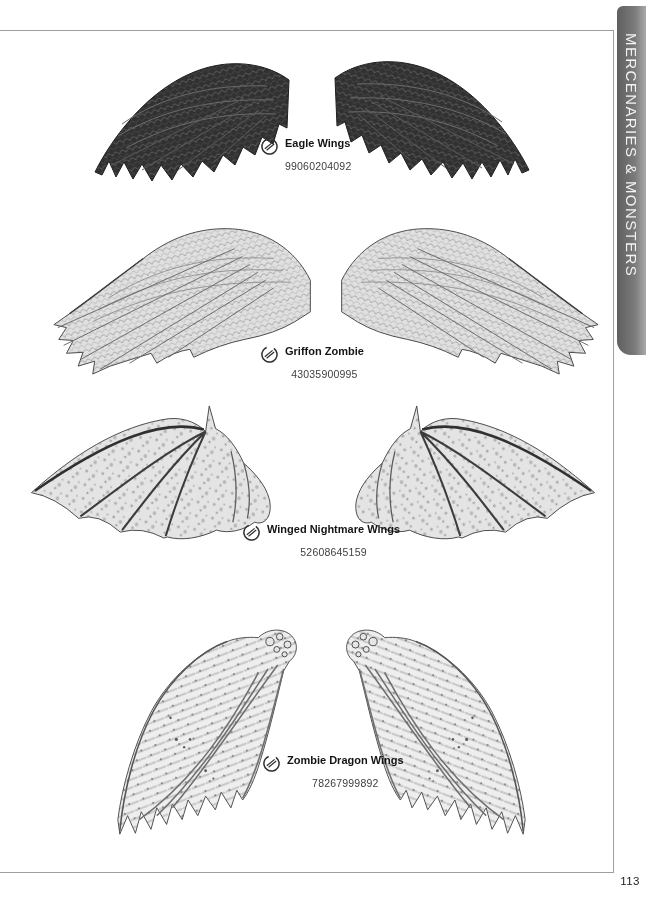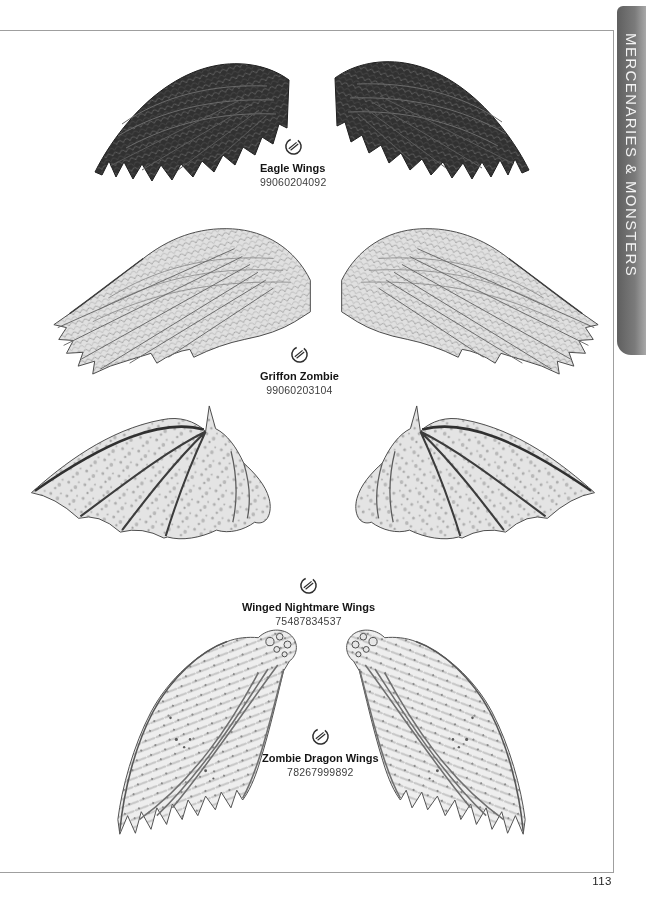--- a/index.html
+++ b/index.html
@@ -7,26 +7,26 @@
   .page{position:absolute;inset:0;background:#fff;}
   .frame{position:absolute;left:-20px;top:30px;width:632px;height:841px;
     border:1px solid #9f9f9f;}
   .tab{position:absolute;left:617px;top:6px;width:29px;height:349px;
     background:linear-gradient(to right,#5f5f5f,#7b7b7b 62%,#a9a9a9);
     border-radius:6px 0 0 14px;display:flex;justify-content:center;}
   .tab-text{writing-mode:vertical-rl;color:#f3f3f3;font-size:15px;
     letter-spacing:1.4px;padding-top:27px;white-space:nowrap;}
   .wing{position:absolute;}
   .mir{transform:scaleX(-1);}
-  .plabel{position:absolute;display:flex;align-items:center;gap:6px;flex-direction:column;}
+  .plabel{position:absolute;display:flex;align-items:flex-start;gap:6px;}
   .marker{width:19px;height:19px;flex:none;margin-top:0px;}
   .pname{font-size:11px;font-weight:bold;color:#141414;white-space:nowrap;line-height:1.15;}
-  .pcode{font-size:10.5px;color:#3e3e3e;text-align:center;margin-top:1px;letter-spacing:.2px;}
+  .pcode{font-size:10.5px;color:#3e3e3e;text-align:center;margin-top:10px;letter-spacing:.2px;}
   .pagenum{position:absolute;top:875px;left:0;width:612px;text-align:right;
-    font-size:11.5px;color:#1e1e1e;letter-spacing:.5px;}
+    font-size:11.5px;color:#1e1e1e;letter-spacing:.5px;padding-left:28px;}
   .defs{position:absolute;width:0;height:0;}
 </style>
 </head>
 <body>
 
 <div class="page">
 
   <svg class="defs" aria-hidden="true">
     <defs>
       <pattern id="patFeatherDark" width="14" height="10" patternUnits="userSpaceOnUse" patternTransform="rotate(-16)">
@@ -153,36 +153,36 @@
     </div>
   </div>
 
   <div class="plabel" style="left:260px;top:345px">
     <svg class="marker" viewBox="0 0 19 19">
       <circle cx="9.5" cy="9.5" r="7.6" fill="none" stroke="#2e2e2e" stroke-width="1.5" stroke-dasharray="40 8" transform="rotate(-55 9.5 9.5)"></circle>
       <path d="M4.8,11.8 L12.6,5.4 M6.6,13.2 L14.2,7" stroke="#2e2e2e" stroke-width="1.2" fill="none"></path>
     </svg>
     <div class="ptext">
       <div class="pname">Griffon Zombie</div>
-      <div class="pcode">99060203104</div>
+      <div class="pcode">43035900995</div>
     </div>
   </div>
 
-  <div class="plabel" style="left:242px;top:576px">
+  <div class="plabel" style="left:242px;top:523px">
     <svg class="marker" viewBox="0 0 19 19">
       <circle cx="9.5" cy="9.5" r="7.6" fill="none" stroke="#2e2e2e" stroke-width="1.5" stroke-dasharray="40 8" transform="rotate(-55 9.5 9.5)"></circle>
       <path d="M4.8,11.8 L12.6,5.4 M6.6,13.2 L14.2,7" stroke="#2e2e2e" stroke-width="1.2" fill="none"></path>
     </svg>
     <div class="ptext">
       <div class="pname">Winged Nightmare Wings</div>
-      <div class="pcode">75487834537</div>
+      <div class="pcode">52608645159</div>
     </div>
   </div>
 
-  <div class="plabel" style="left:262px;top:727px">
+  <div class="plabel" style="left:262px;top:754px">
     <svg class="marker" viewBox="0 0 19 19">
       <circle cx="9.5" cy="9.5" r="7.6" fill="none" stroke="#2e2e2e" stroke-width="1.5" stroke-dasharray="40 8" transform="rotate(-55 9.5 9.5)"></circle>
       <path d="M4.8,11.8 L12.6,5.4 M6.6,13.2 L14.2,7" stroke="#2e2e2e" stroke-width="1.2" fill="none"></path>
     </svg>
     <div class="ptext">
       <div class="pname">Zombie Dragon Wings</div>
       <div class="pcode">78267999892</div>
     </div>
   </div>
 

